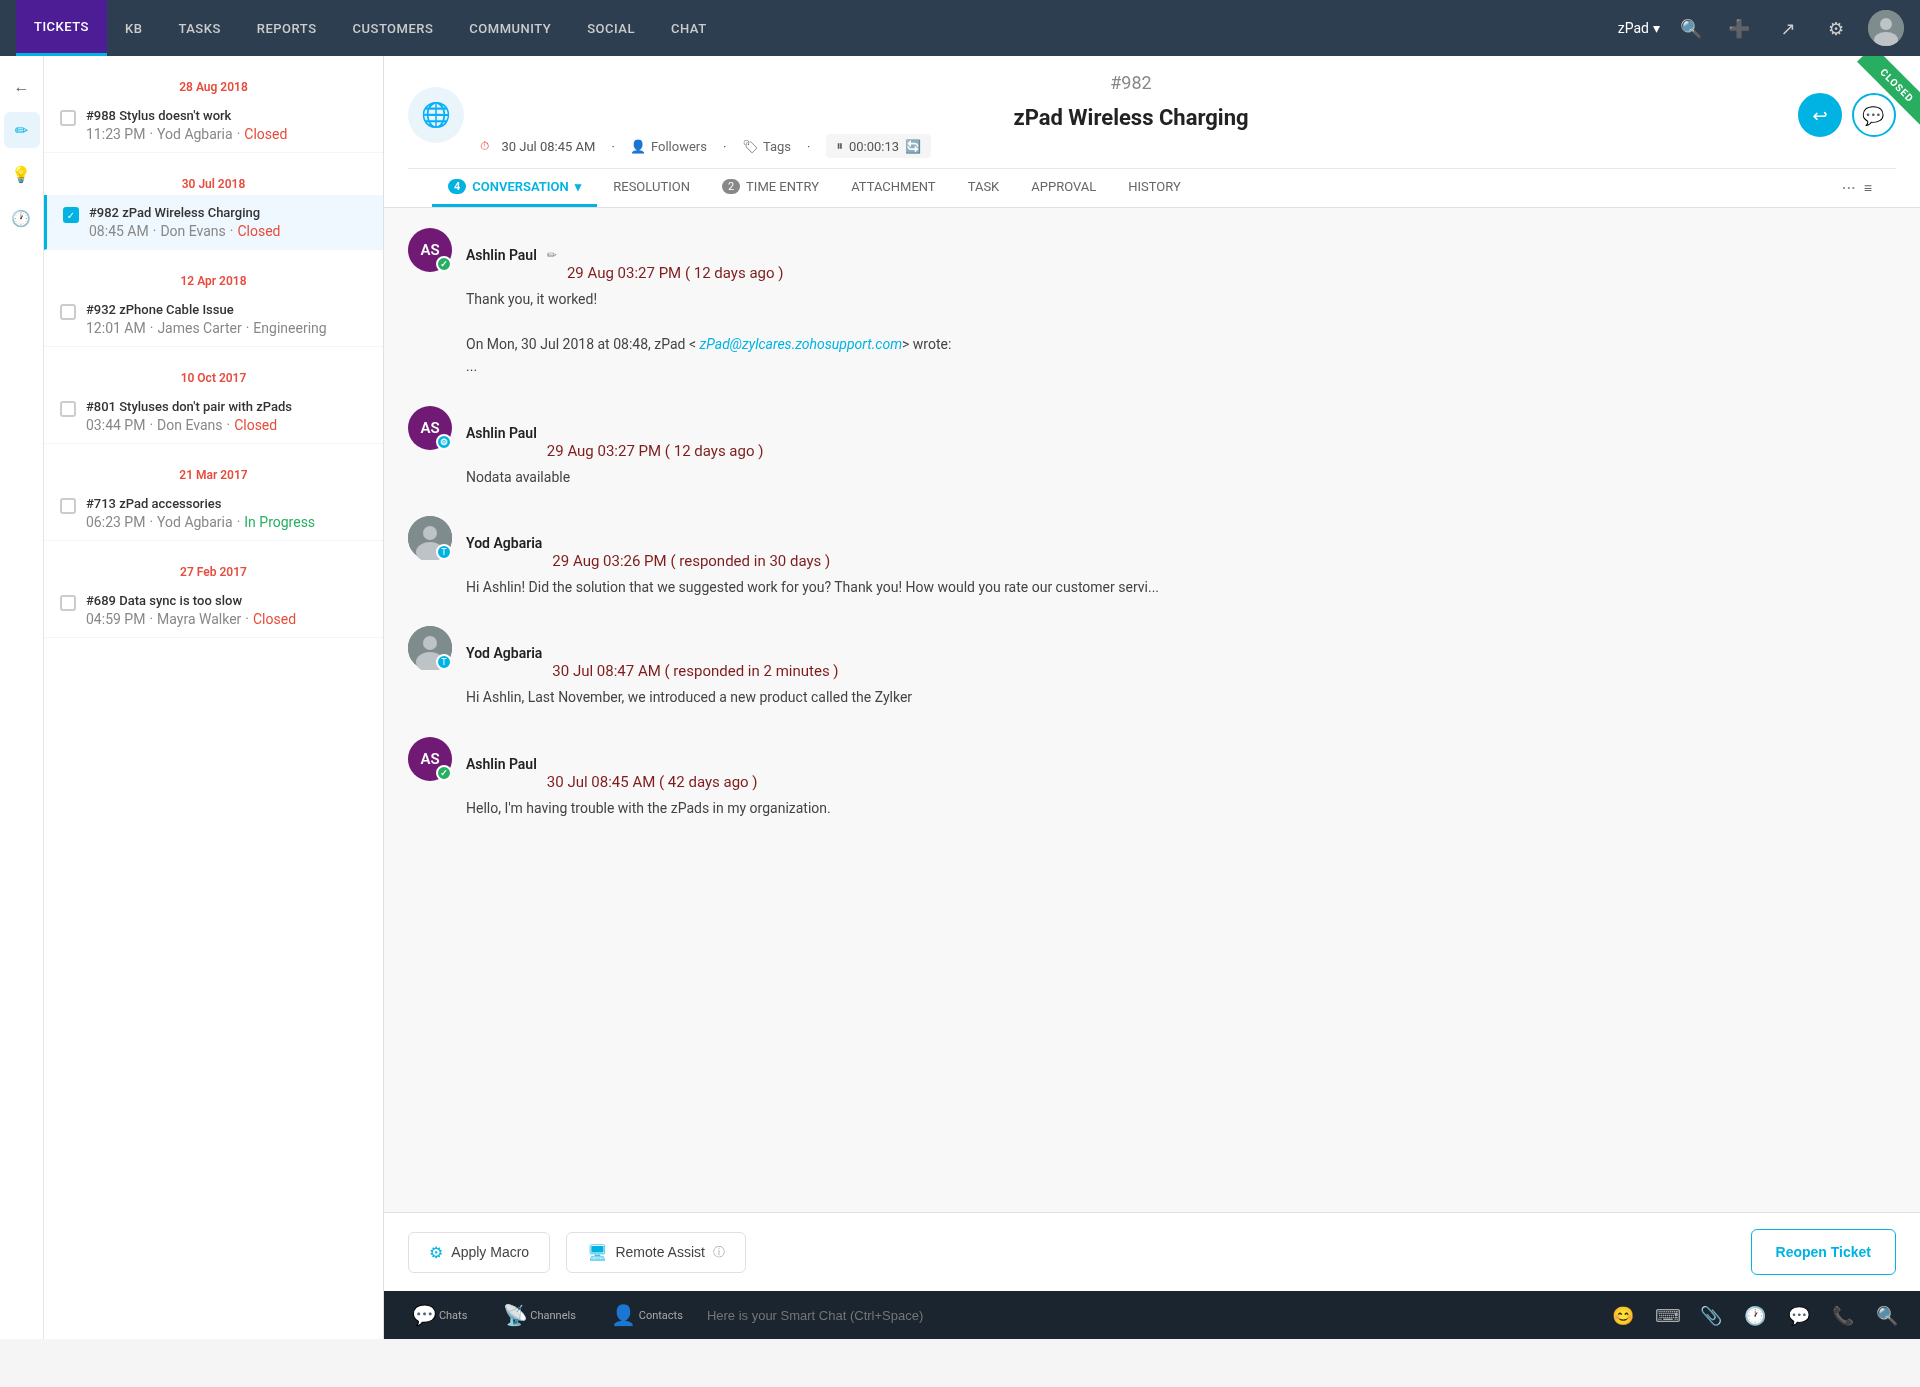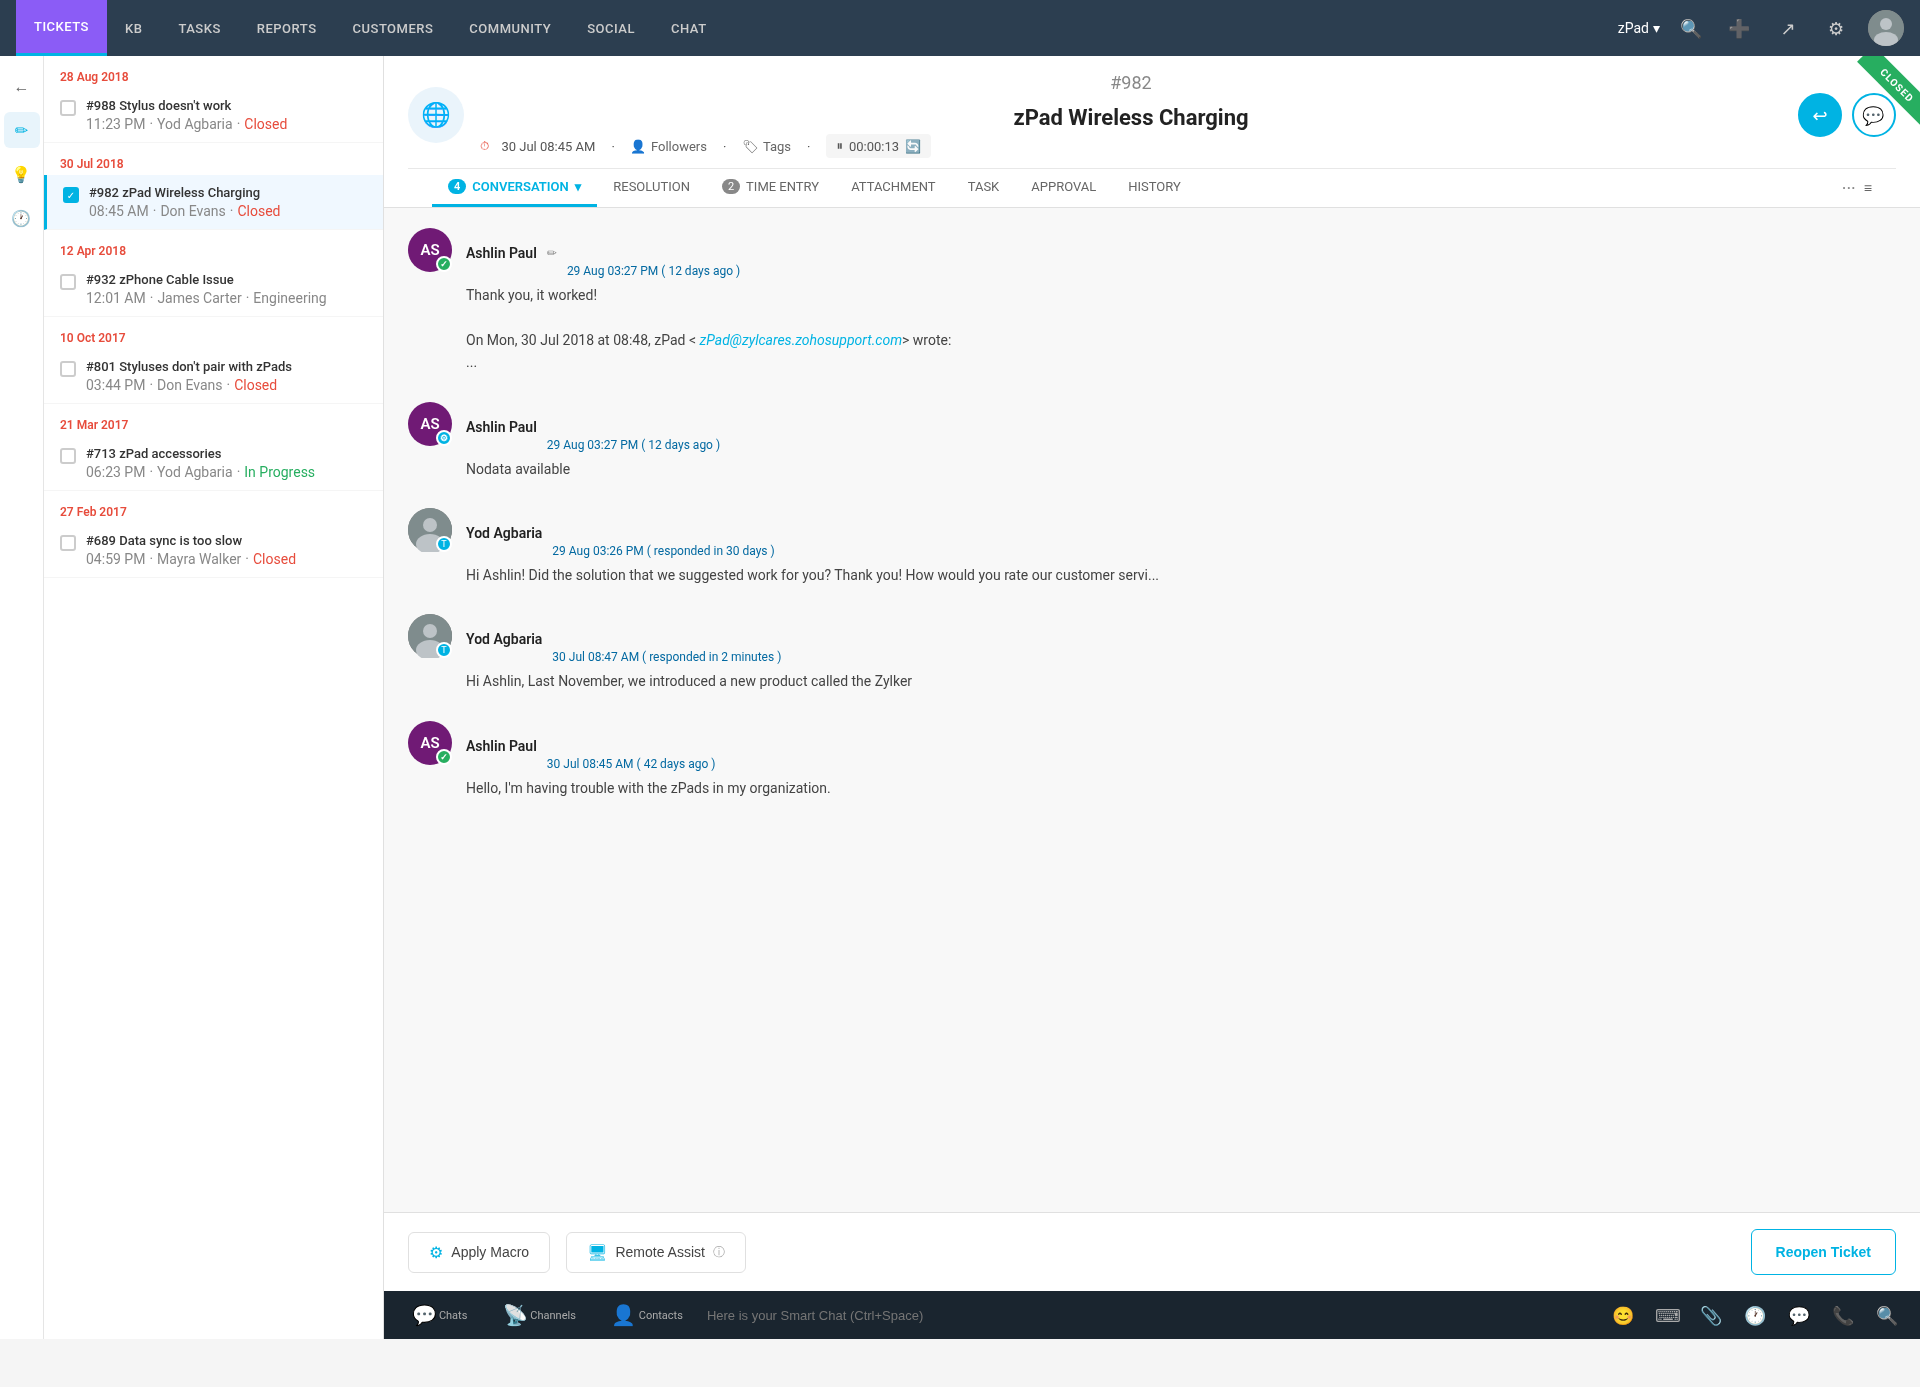--- a/index.html
+++ b/index.html
@@ -19,21 +19,21 @@
       font-size: 13px;
       font-weight: 500;
       padding: 0 18px;
       height: 56px;
       display: flex;
       align-items: center;
       cursor: pointer;
       letter-spacing: 0.5px;
       text-transform: uppercase;
     }
-    .nav-item.active { background: #8b5cf6; color: #fff; border-bottom: 3px solid #00b3e3; }
+    .nav-item.active { background: #4c1d95; color: #fff; border-bottom: 3px solid #00b3e3; }
     .nav-spacer { flex: 1; }
     .nav-right { display: flex; align-items: center; gap: 16px; }
     .nav-zpad { color: #fff; font-size: 14px; cursor: pointer; display: flex; align-items: center; gap: 4px; }
     .nav-icon-btn { color: #ccc; cursor: pointer; font-size: 18px; width: 32px; height: 32px; display: flex; align-items: center; justify-content: center; border-radius: 50%; }
     .nav-avatar { width: 36px; height: 36px; border-radius: 50%; background: #888; overflow: hidden; cursor: pointer; }
 
     
     .main-layout {
       display: flex;
       height: calc(1387px - 56px - 48px);
@@ -64,21 +64,21 @@
     .sidebar-icon-btn.active { background: #e8f4fb; color: #00b3e3; }
 
     
     .ticket-list {
       width: 340px;
       background: #fff;
       border-right: 1px solid #e0e0e0;
       overflow-y: auto;
       padding: 0 0 16px 0;
     }
-    .date-group { padding: 14px 16px 4px; }
+    .date-group { padding: 24px 16px 4px; text-align: center; }
     .date-label { color: #e74c3c; font-size: 12px; font-weight: 600; }
     .ticket-item {
       display: flex;
       align-items: flex-start;
       padding: 10px 16px;
       cursor: pointer;
       gap: 10px;
       border-bottom: 1px solid #f5f5f5;
     }
     .ticket-item.selected { background: #f0f8ff; border-left: 3px solid #00b3e3; }
@@ -242,21 +242,21 @@
       justify-content: center;
       font-size: 9px;
     }
     .indicator-green { background: #27ae60; color: #fff; }
     .indicator-teal { background: #00b3e3; color: #fff; }
 
     .message-content { flex: 1; }
     .message-header { display: flex; align-items: center; gap: 10px; margin-bottom: 6px; }
     .message-author { font-size: 14px; font-weight: 600; color: #222; }
     .message-edit-icon { color: #888; font-size: 12px; cursor: pointer; }
-    .message-time { font-size: 12px; color: #0369a1; margin-top: 36px; }
+    .message-time { font-size: 15px; color: #7f1d1d; margin-top: 36px; }
     .message-text { font-size: 14px; color: #444; line-height: 1.6; }
     .message-link { color: #00b3e3; text-decoration: none; font-style: italic; }
 
     
     .bottom-bar {
       background: #fff;
       border-top: 1px solid #e0e0e0;
       padding: 16px 24px;
       display: flex;
       align-items: center;

